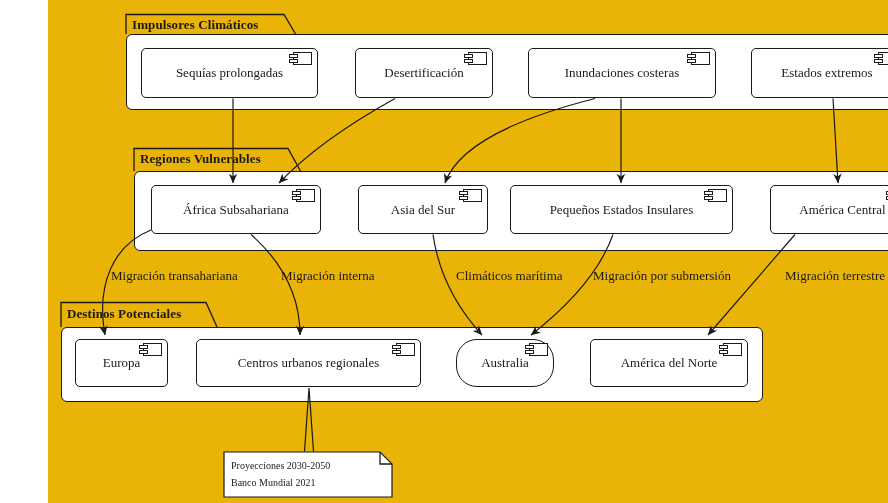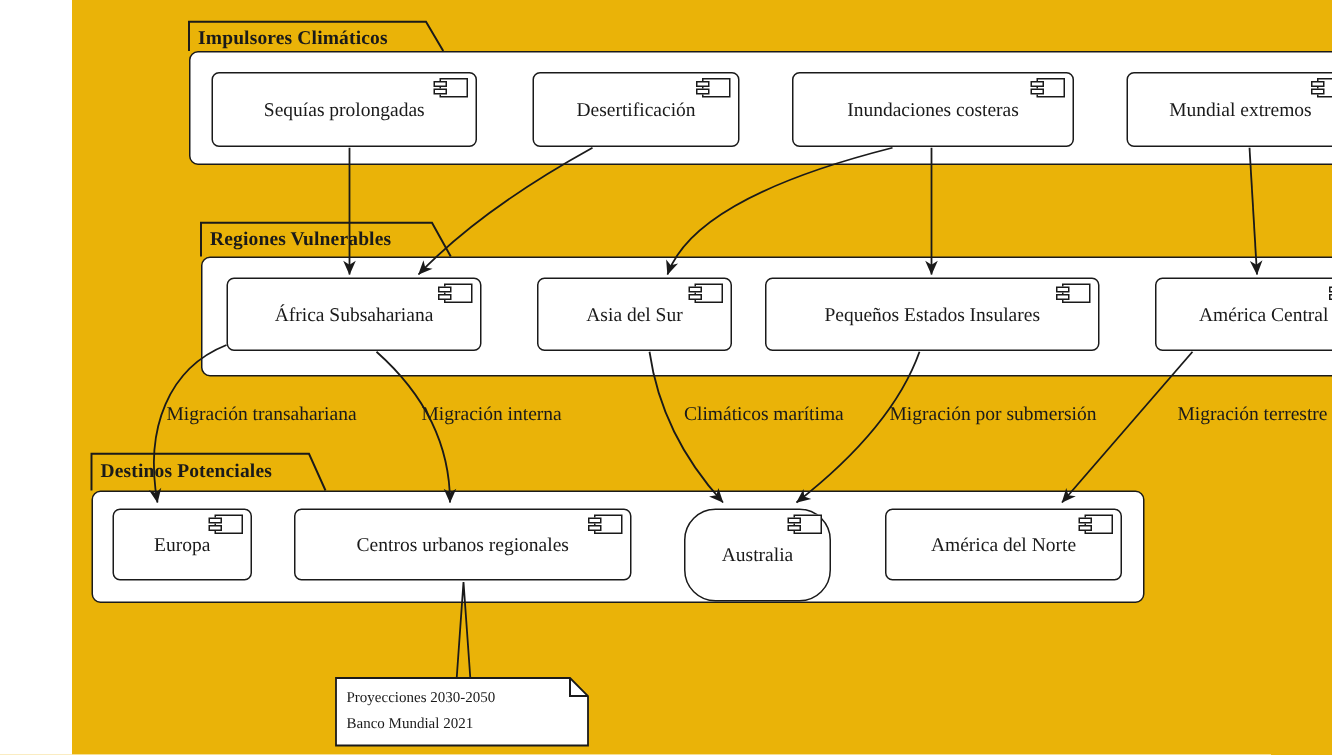--- a/index.html
+++ b/index.html
@@ -60,21 +60,21 @@
   <div class="comp" style="left:307px;top:48px;width:138px;height:50px;">
     <span class="comp-icon"></span>
     <span>Desertificación</span>
   </div>
   <div class="comp" style="left:480px;top:48px;width:188px;height:50px;">
     <span class="comp-icon"></span>
     <span>Inundaciones costeras</span>
   </div>
   <div class="comp" style="left:703px;top:48px;width:152px;height:50px;">
     <span class="comp-icon"></span>
-    <span>Mundial extremos</span>
+    <span>Estados extremos</span>
   </div>
 
   <div class="comp" style="left:103px;top:185px;width:170px;height:49px;">
     <span class="comp-icon"></span>
     <span>África Subsahariana</span>
   </div>
   <div class="comp" style="left:310px;top:185px;width:130px;height:49px;">
     <span class="comp-icon"></span>
     <span>Asia del Sur</span>
   </div>
@@ -88,21 +88,21 @@
   </div>
 
   <div class="comp" style="left:722px;top:185px;width:145px;height:49px;">
     <span class="comp-icon"></span>
     <span>América Central</span>
   </div>
   <div class="comp" style="left:148px;top:339px;width:225px;height:48px;">
     <span class="comp-icon"></span>
     <span>Centros urbanos regionales</span>
   </div>
-  <div class="comp" style="left:408px;top:339px;width:98px;height:62px;border-radius:21px;">
+  <div class="comp" style="left:408px;top:339px;width:98px;height:48px;border-radius:21px;">
     <span class="comp-icon"></span>
     <span>Australia</span>
   </div>
   <div class="comp" style="left:542px;top:339px;width:158px;height:48px;">
     <span class="comp-icon"></span>
     <span>América del Norte</span>
   </div>
 
   <div class="edge-label" style="left:63px;top:268px;">Migración transahariana</div>
   <div class="edge-label" style="left:233px;top:268px;">Migración interna</div>

